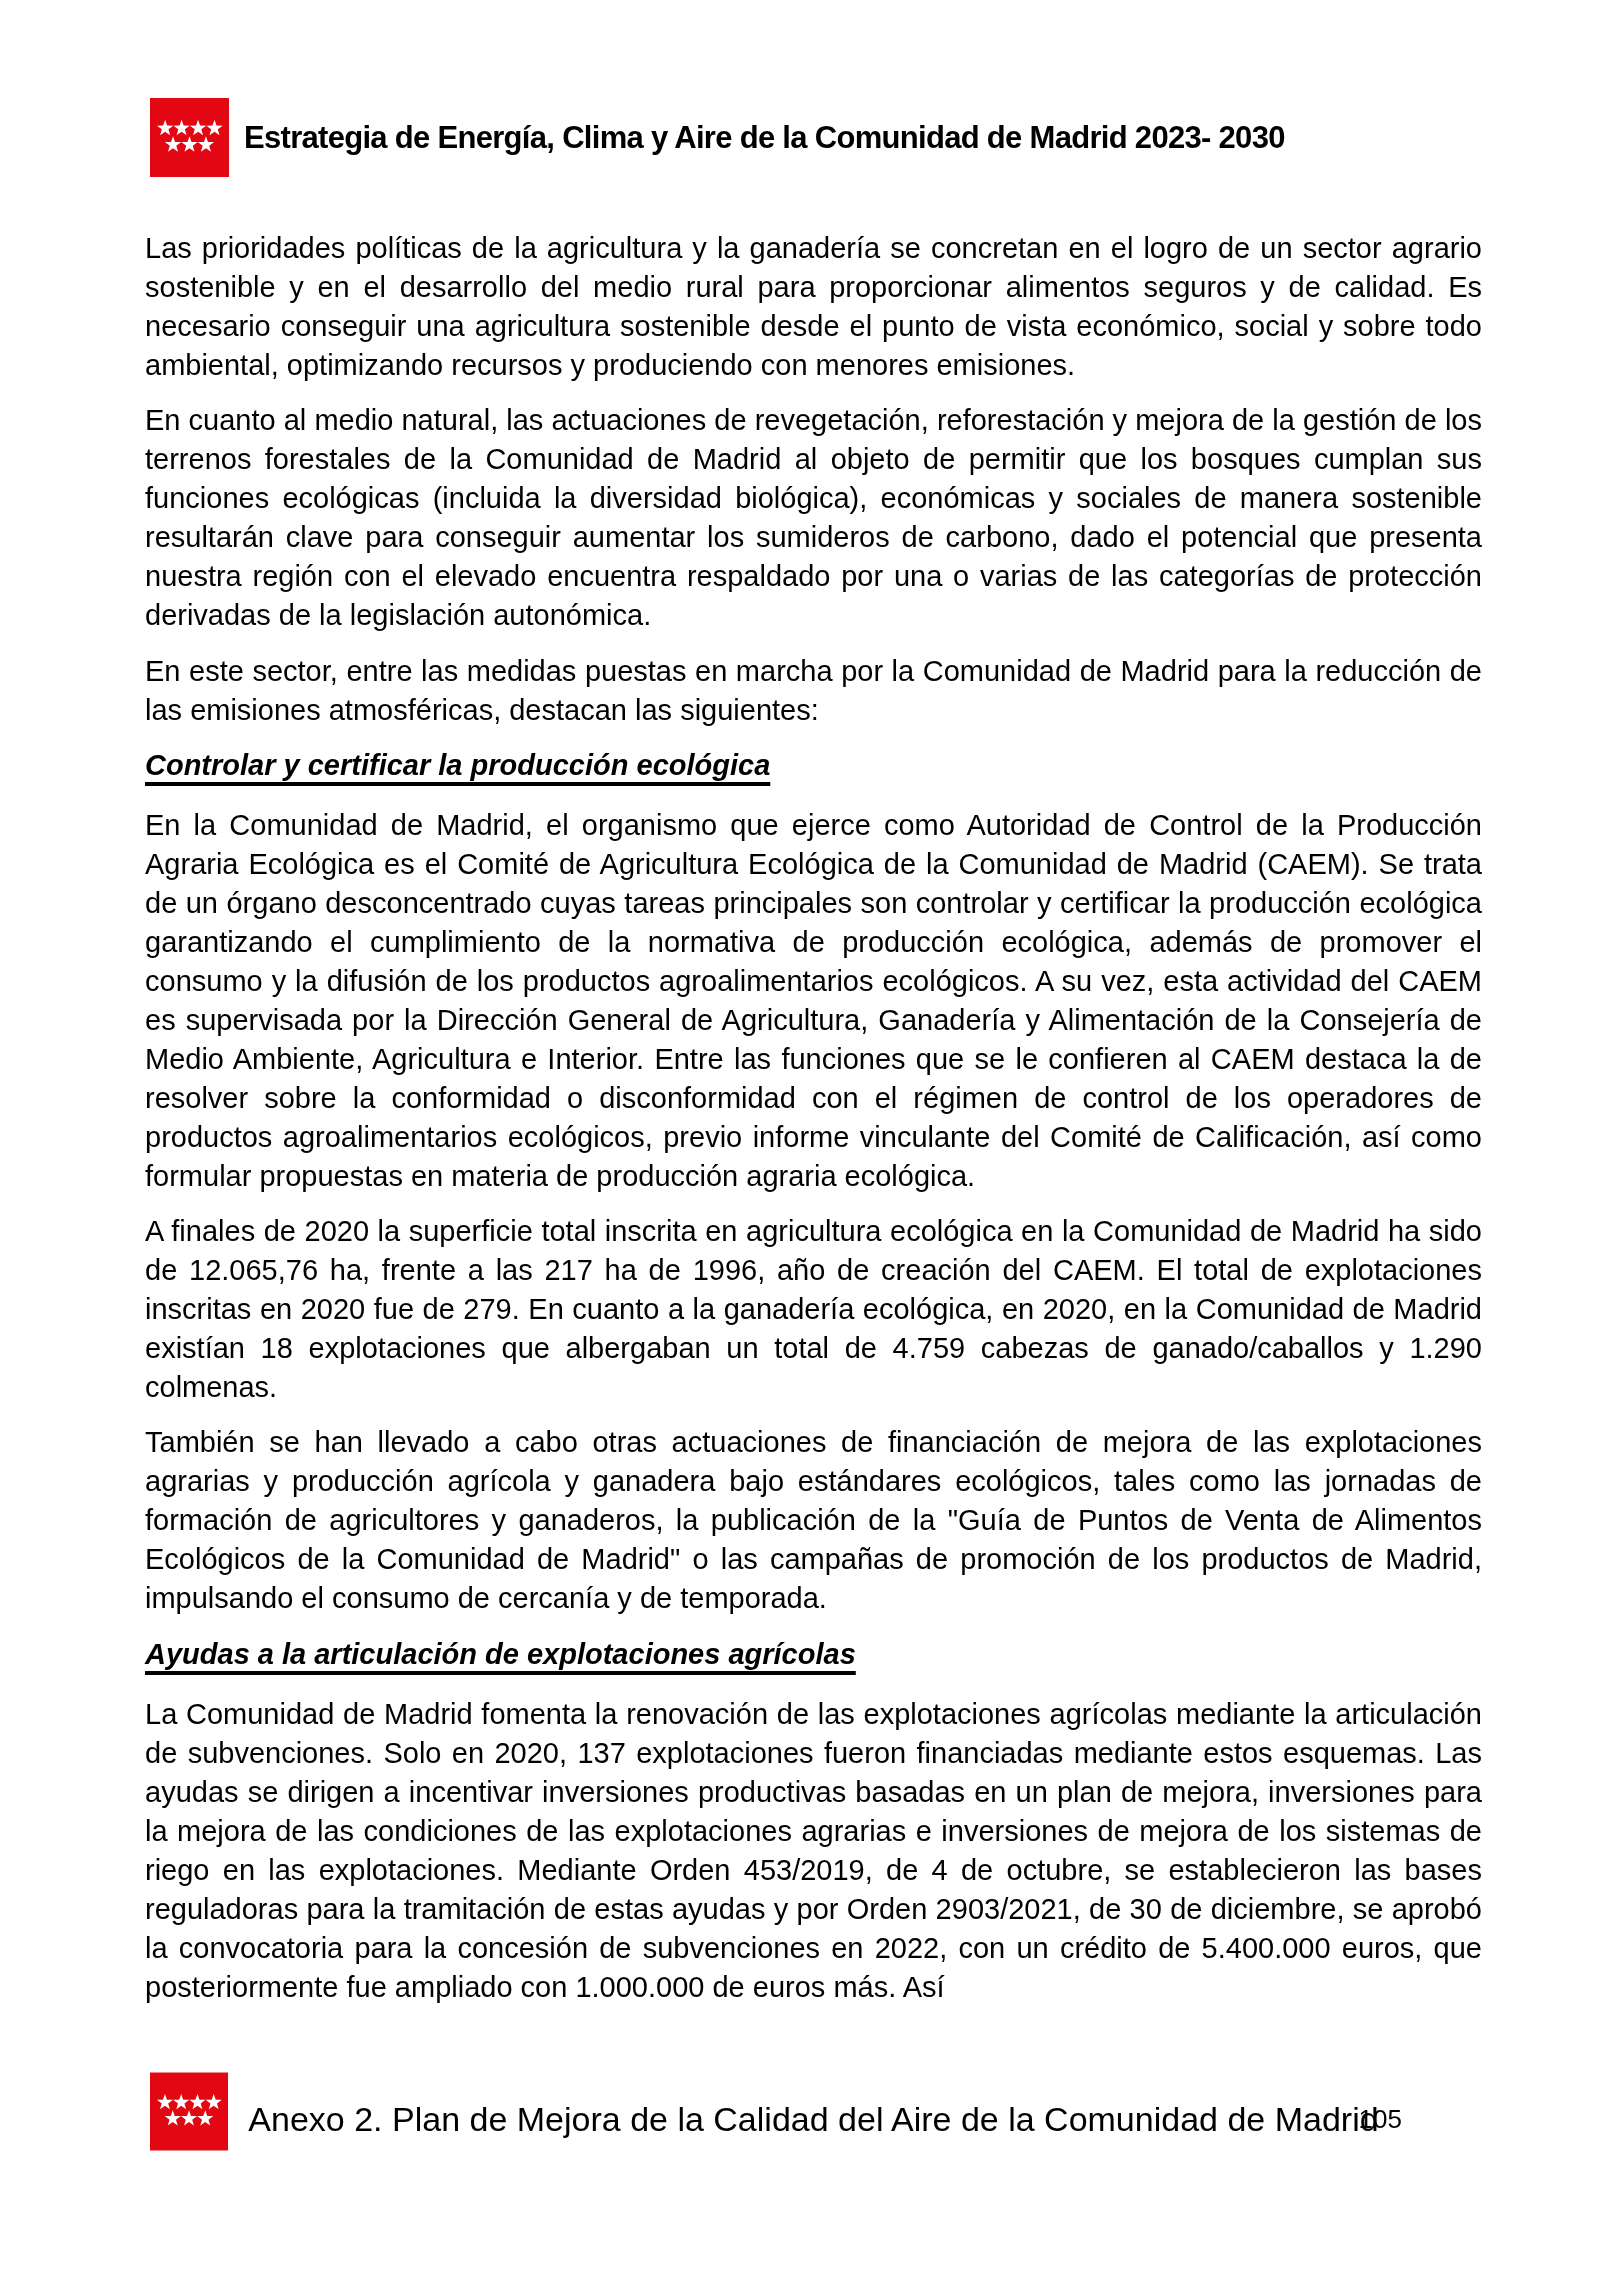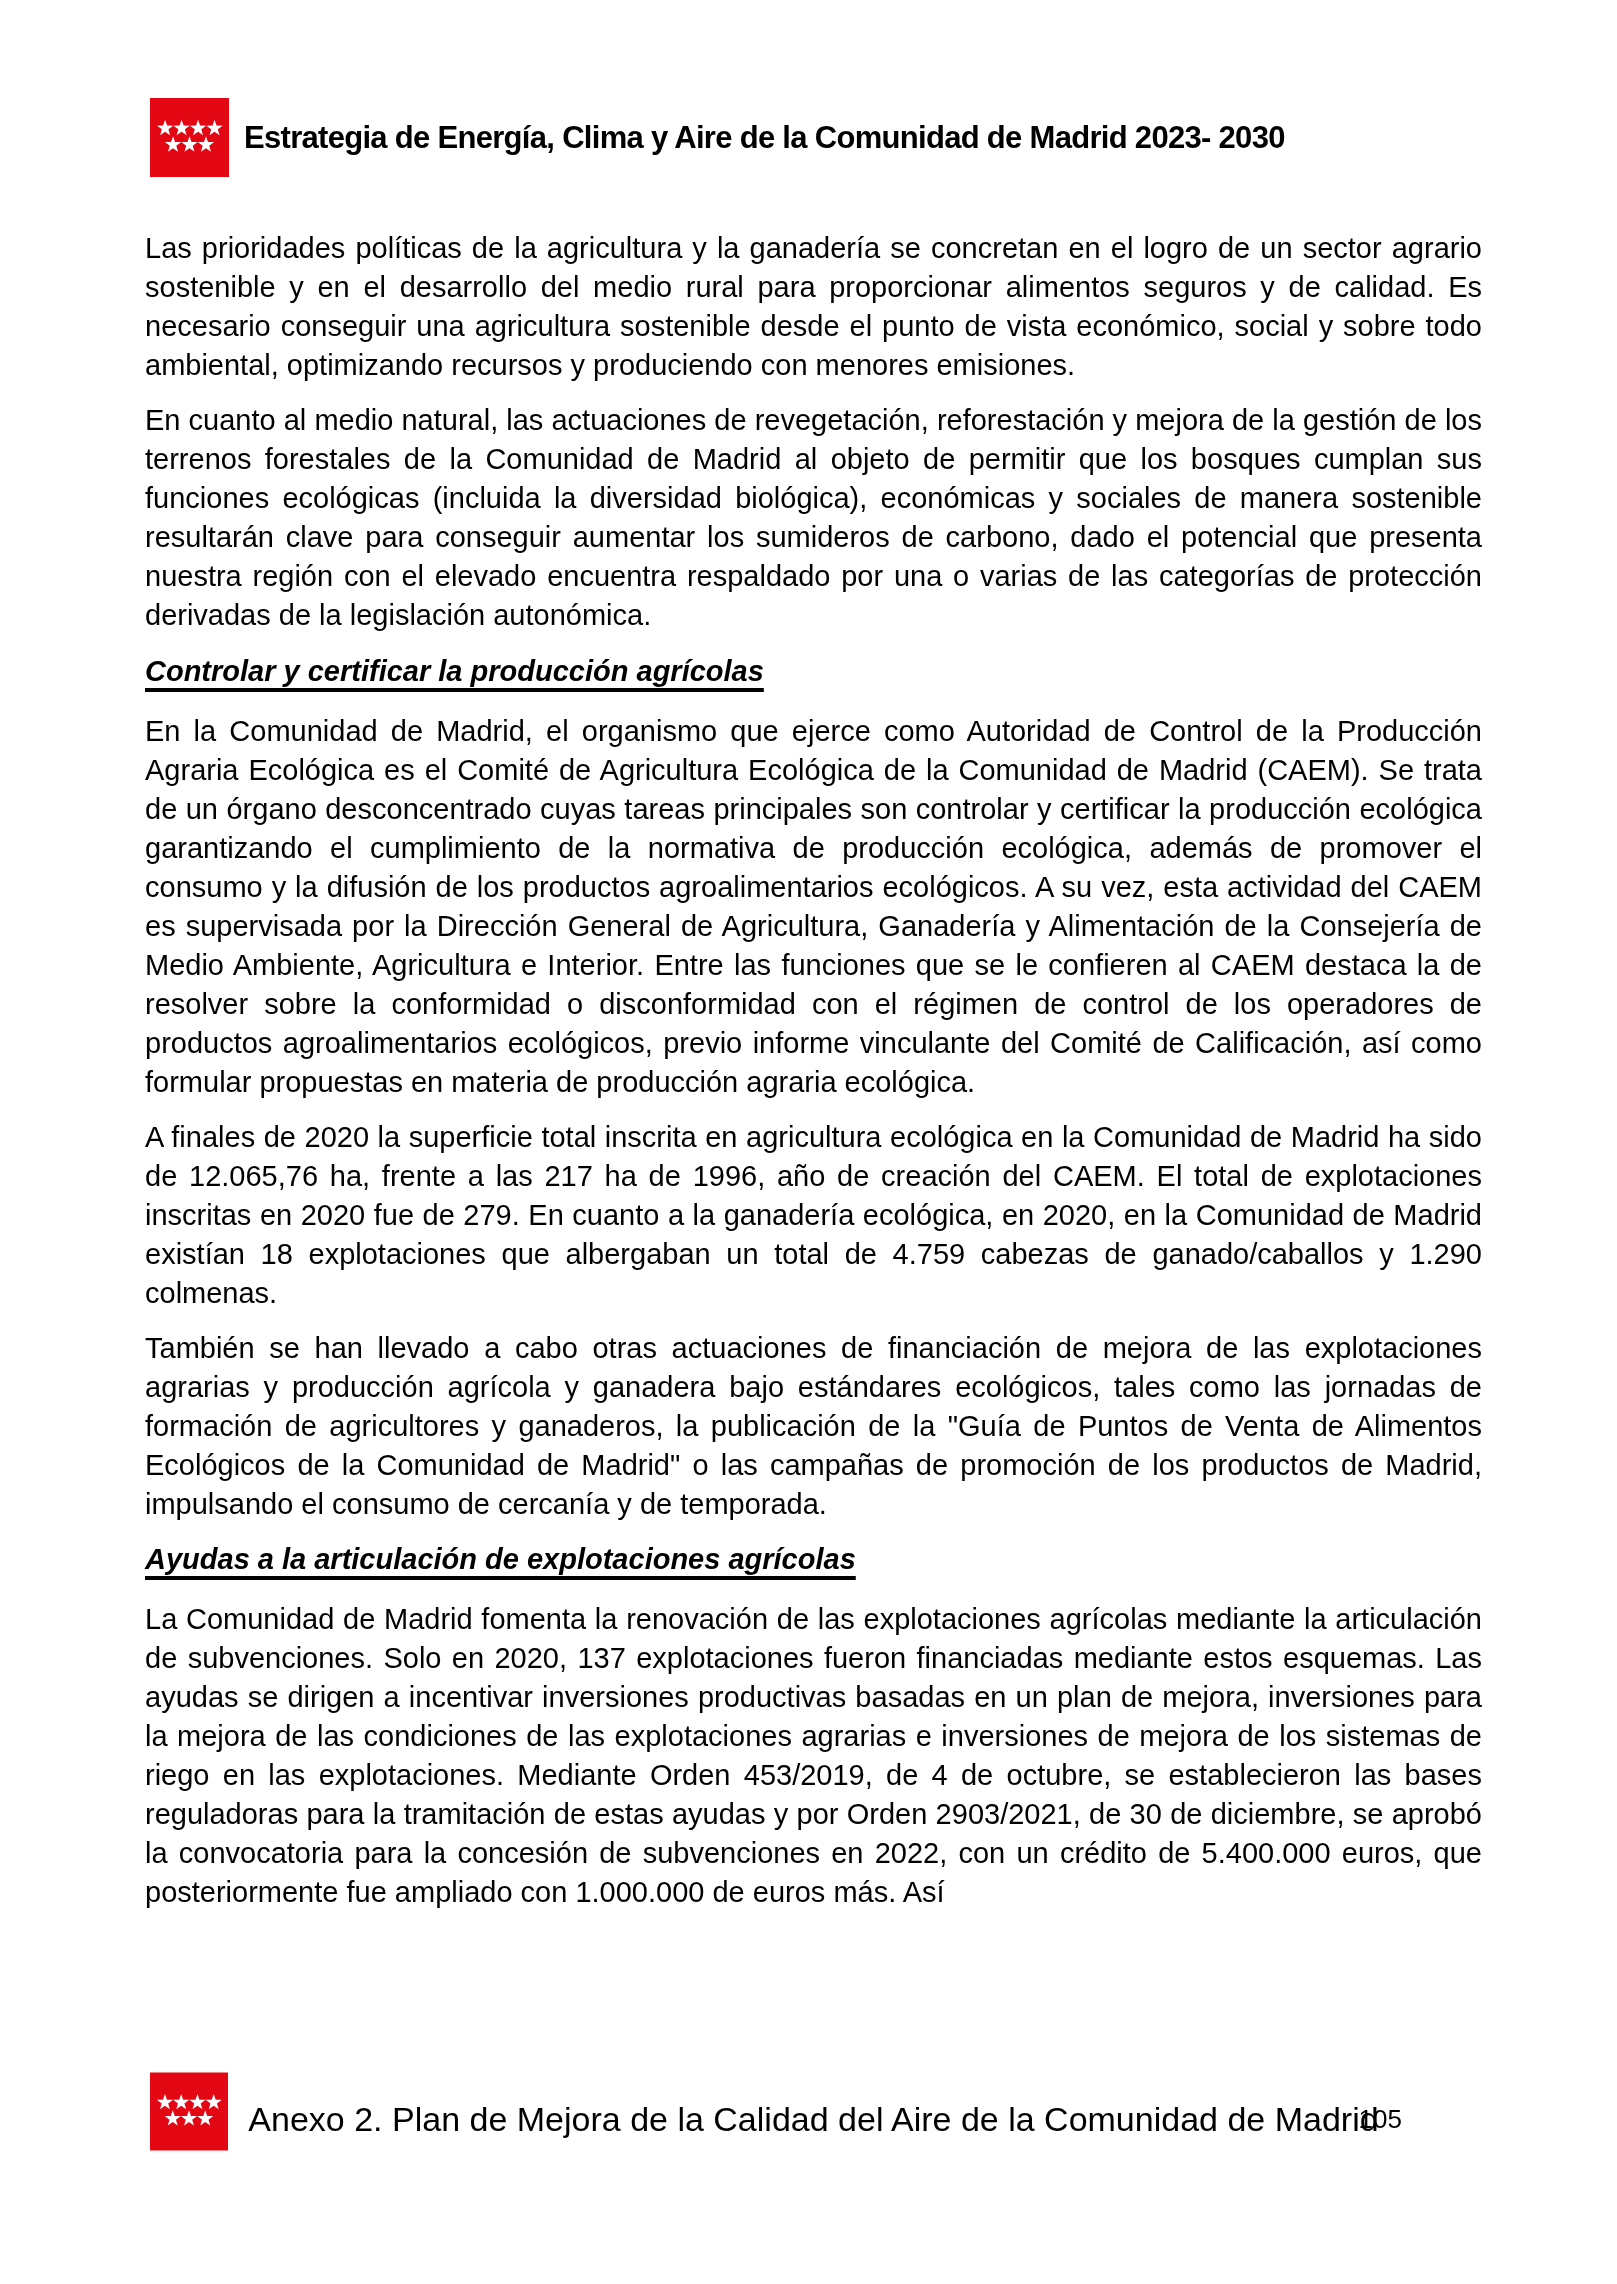--- a/index.html
+++ b/index.html
@@ -107,22 +107,23 @@
       <use href="#star7" transform="translate(35,71)"></use>
       <use href="#star7" transform="translate(60,71)"></use>
       <use href="#star7" transform="translate(85,71)"></use>
     </svg>
     <div class="doc-title">Estrategia de Energía, Clima y Aire de la Comunidad de Madrid 2023- 2030</div>
   </div>
 
   <div class="content">
     <p class="body-par">Las prioridades políticas de la agricultura y la ganadería se concretan en el logro de un sector agrario sostenible y en el desarrollo del medio rural para proporcionar alimentos seguros y de calidad. Es necesario conseguir una agricultura sostenible desde el punto de vista económico, social y sobre todo ambiental, optimizando recursos y produciendo con menores emisiones.</p>
     <p class="body-par">En cuanto al medio natural, las actuaciones de revegetación, reforestación y mejora de la gestión de los terrenos forestales de la Comunidad de Madrid al objeto de permitir que los bosques cumplan sus funciones ecológicas (incluida la diversidad biológica), económicas y sociales de manera sostenible resultarán clave para conseguir aumentar los sumideros de carbono, dado el potencial que presenta nuestra región con el elevado encuentra respaldado por una o varias de las categorías de protección derivadas de la legislación autonómica.</p>
+    <p class="body-par">En este sector, entre las medidas puestas en marcha por la Comunidad de Madrid para la reducción de las emisiones atmosféricas, destacan las siguientes:</p>
 
-    <h2 class="section-heading">Controlar y certificar la producción agrícolas</h2>
+    <h2 class="section-heading">Controlar y certificar la producción ecológica</h2>
 
     <p class="body-par">En la Comunidad de Madrid, el organismo que ejerce como Autoridad de Control de la Producción Agraria Ecológica es el Comité de Agricultura Ecológica de la Comunidad de Madrid (CAEM). Se trata de un órgano desconcentrado cuyas tareas principales son controlar y certificar la producción ecológica garantizando el cumplimiento de la normativa de producción ecológica, además de promover el consumo y la difusión de los productos agroalimentarios ecológicos. A su vez, esta actividad del CAEM es supervisada por la Dirección General de Agricultura, Ganadería y Alimentación de la Consejería de Medio Ambiente, Agricultura e Interior. Entre las funciones que se le confieren al CAEM destaca la de resolver sobre la conformidad o disconformidad con el régimen de control de los operadores de productos agroalimentarios ecológicos, previo informe vinculante del Comité de Calificación, así como formular propuestas en materia de producción agraria ecológica.</p>
     <p class="body-par">A finales de 2020 la superficie total inscrita en agricultura ecológica en la Comunidad de Madrid ha sido de 12.065,76 ha, frente a las 217 ha de 1996, año de creación del CAEM. El total de explotaciones inscritas en 2020 fue de 279. En cuanto a la ganadería ecológica, en 2020, en la Comunidad de Madrid existían 18 explotaciones que albergaban un total de 4.759 cabezas de ganado/caballos y 1.290 colmenas.</p>
     <p class="body-par">También se han llevado a cabo otras actuaciones de financiación de mejora de las explotaciones agrarias y producción agrícola y ganadera bajo estándares ecológicos, tales como las jornadas de formación de agricultores y ganaderos, la publicación de la "Guía de Puntos de Venta de Alimentos Ecológicos de la Comunidad de Madrid" o las campañas de promoción de los productos de Madrid, impulsando el consumo de cercanía y de temporada.</p>
 
     <h2 class="section-heading">Ayudas a la articulación de explotaciones agrícolas</h2>
 
     <p class="body-par">La Comunidad de Madrid fomenta la renovación de las explotaciones agrícolas mediante la articulación de subvenciones. Solo en 2020, 137 explotaciones fueron financiadas mediante estos esquemas. Las ayudas se dirigen a incentivar inversiones productivas basadas en un plan de mejora, inversiones para la mejora de las condiciones de las explotaciones agrarias e inversiones de mejora de los sistemas de riego en las explotaciones. Mediante Orden 453/2019, de 4 de octubre, se establecieron las bases reguladoras para la tramitación de estas ayudas y por Orden 2903/2021, de 30 de diciembre, se aprobó la convocatoria para la concesión de subvenciones en 2022, con un crédito de 5.400.000 euros, que posteriormente fue ampliado con 1.000.000 de euros más. Así</p>
   </div>
 

